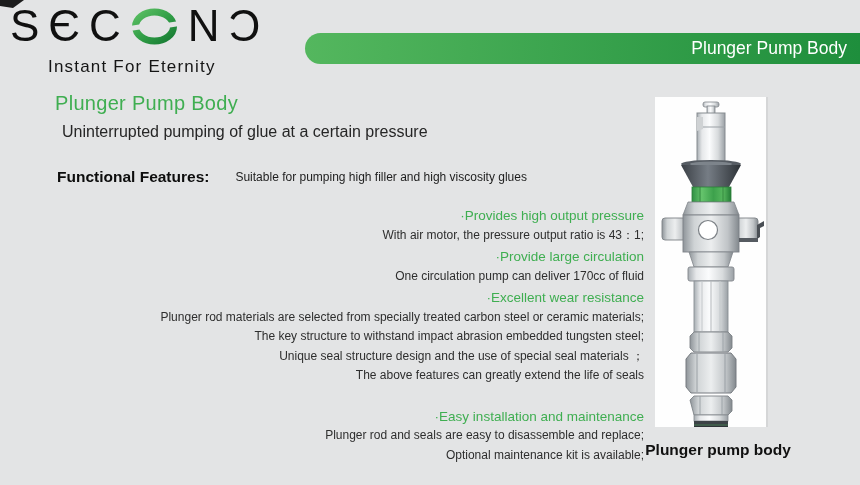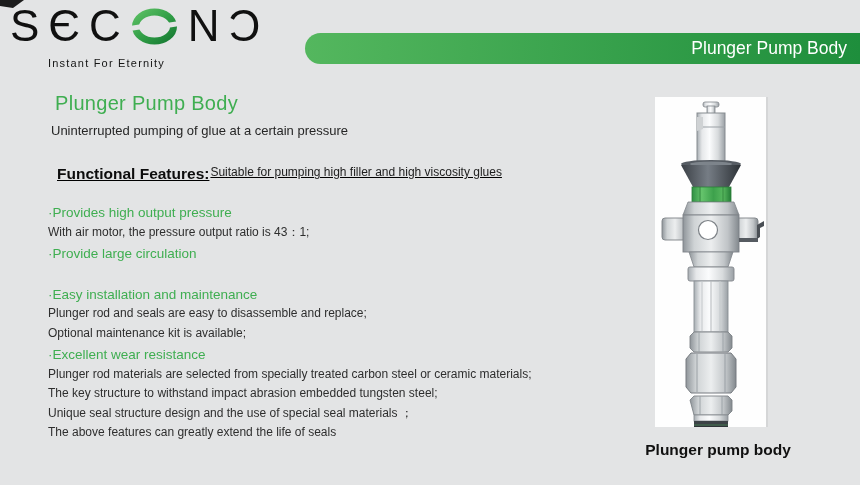--- a/index.html
+++ b/index.html
@@ -15,38 +15,38 @@
     position:relative;width:860px;height:485px;overflow:hidden;
     background:var(--background);
     font-family:"Liberation Sans","DejaVu Sans",sans-serif;
   }
   .corner-mark{position:absolute;left:0;top:0;}
   
   .logo{position:absolute;left:10px;top:4px;}
   .logo-row{display:flex;align-items:center;gap:9px;font-size:44px;line-height:1;color:#101010;font-weight:500;}
   .logo-row .lg{display:inline-block;}
   .logo-o{display:inline-flex;align-items:center;margin:0 1px;}
-  .tagline{margin:9px 0 0 38px;font-size:11px;letter-spacing:1.2px;color:#151515;font-weight:500;}
+  .tagline{margin:9px 0 0 38px;font-size:17px;letter-spacing:1.2px;color:#151515;font-weight:500;}
   
   .banner{
     position:absolute;left:305px;right:0;top:33px;height:31px;
     border-radius:17px 0 0 17px;
     background:linear-gradient(90deg,var(--banner-gradient-left),var(--banner-gradient-right));
     color:#fff;display:flex;align-items:center;justify-content:flex-end;
     padding-right:13px;font-size:17.5px;
   }
   
   .content{position:absolute;left:48px;top:92px;width:596px;}
   .content h1{margin:0 0 0 7px;font-size:20px;font-weight:500;color:var(--accent-green);letter-spacing:.3px;}
-  .subtitle{margin:8px 0 0 3px;font-size:13px;color:#262626;}
-  .features-row{margin:27px 0 0 9px;display:flex;align-items:flex-start;white-space:nowrap;text-decoration:underline;}
+  .subtitle{margin:8px 0 0 14px;font-size:16px;color:#262626;}
+  .features-row{margin:27px 0 0 9px;display:flex;align-items:center;white-space:nowrap;}
   .features-label{font-size:15.5px;font-weight:700;color:#0d0d0d;}
-  .features-summary{margin-left:1px;font-size:12px;color:#1d1d1d;}
+  .features-summary{margin-left:26px;font-size:12px;color:#1d1d1d;}
   .sections{margin-top:20px;}
-  .section{margin-top:2px;}
+  .section{margin-top:2px;text-align:right;}
   .section.gap-top{margin-top:21px;}
   .s-heading{font-size:13.5px;line-height:19.5px;color:var(--accent-green);}
   .s-line{font-size:12px;line-height:19.5px;color:var(--text-dark);white-space:nowrap;}
   
   .product-image{
     position:absolute;left:655px;top:97px;width:113px;height:330px;
     background:#fefefe;border-right:2px solid #d5d6d7;
   }
   .product-caption{
     position:absolute;left:633px;top:441px;width:170px;text-align:center;
@@ -100,32 +100,33 @@
       <span class="features-summary">Suitable for pumping high filler and high viscosity glues</span>
     </div>
 
     <div class="sections">
       <div class="section">
         <div class="s-heading">·Provides high output pressure</div>
         <div class="s-line">With air motor, the pressure output ratio is 43：1;</div>
       </div>
       <div class="section">
         <div class="s-heading">·Provide large circulation</div>
-      </div>
-      <div class="section gap-top">
-        <div class="s-heading">·Easy installation and maintenance</div>
-        <div class="s-line">Plunger rod and seals are easy to disassemble and replace;</div>
-        <div class="s-line">Optional maintenance kit is available;</div>
+        <div class="s-line">One circulation pump can deliver 170cc of fluid</div>
       </div>
       <div class="section">
         <div class="s-heading">·Excellent wear resistance</div>
         <div class="s-line">Plunger rod materials are selected from specially treated carbon steel or ceramic materials;</div>
         <div class="s-line">The key structure to withstand impact abrasion embedded tungsten steel;</div>
         <div class="s-line">Unique seal structure design and the use of special seal materials ；</div>
         <div class="s-line">The above features can greatly extend the life of seals</div>
+      </div>
+      <div class="section gap-top">
+        <div class="s-heading">·Easy installation and maintenance</div>
+        <div class="s-line">Plunger rod and seals are easy to disassemble and replace;</div>
+        <div class="s-line">Optional maintenance kit is available;</div>
       </div>
     </div>
   </div>
 
   <div class="product-image">
     <svg width="113" height="330" viewBox="0 0 113 330">
       <defs>
         <linearGradient id="gM" x1="0" y1="0" x2="1" y2="0">
           <stop offset="0" stop-color="#a7adb2"></stop>
             <stop offset="0.18" stop-color="#e6e8ea"></stop>

